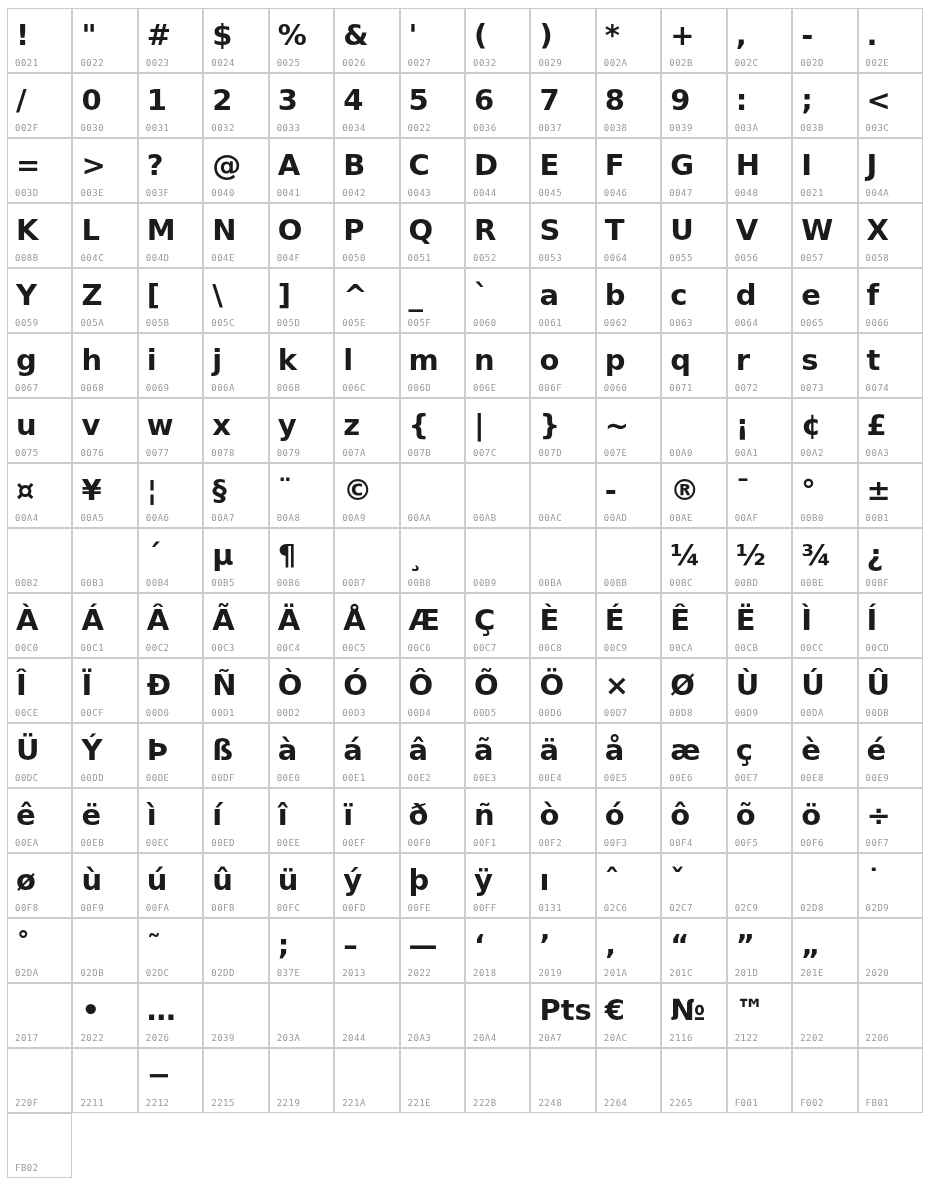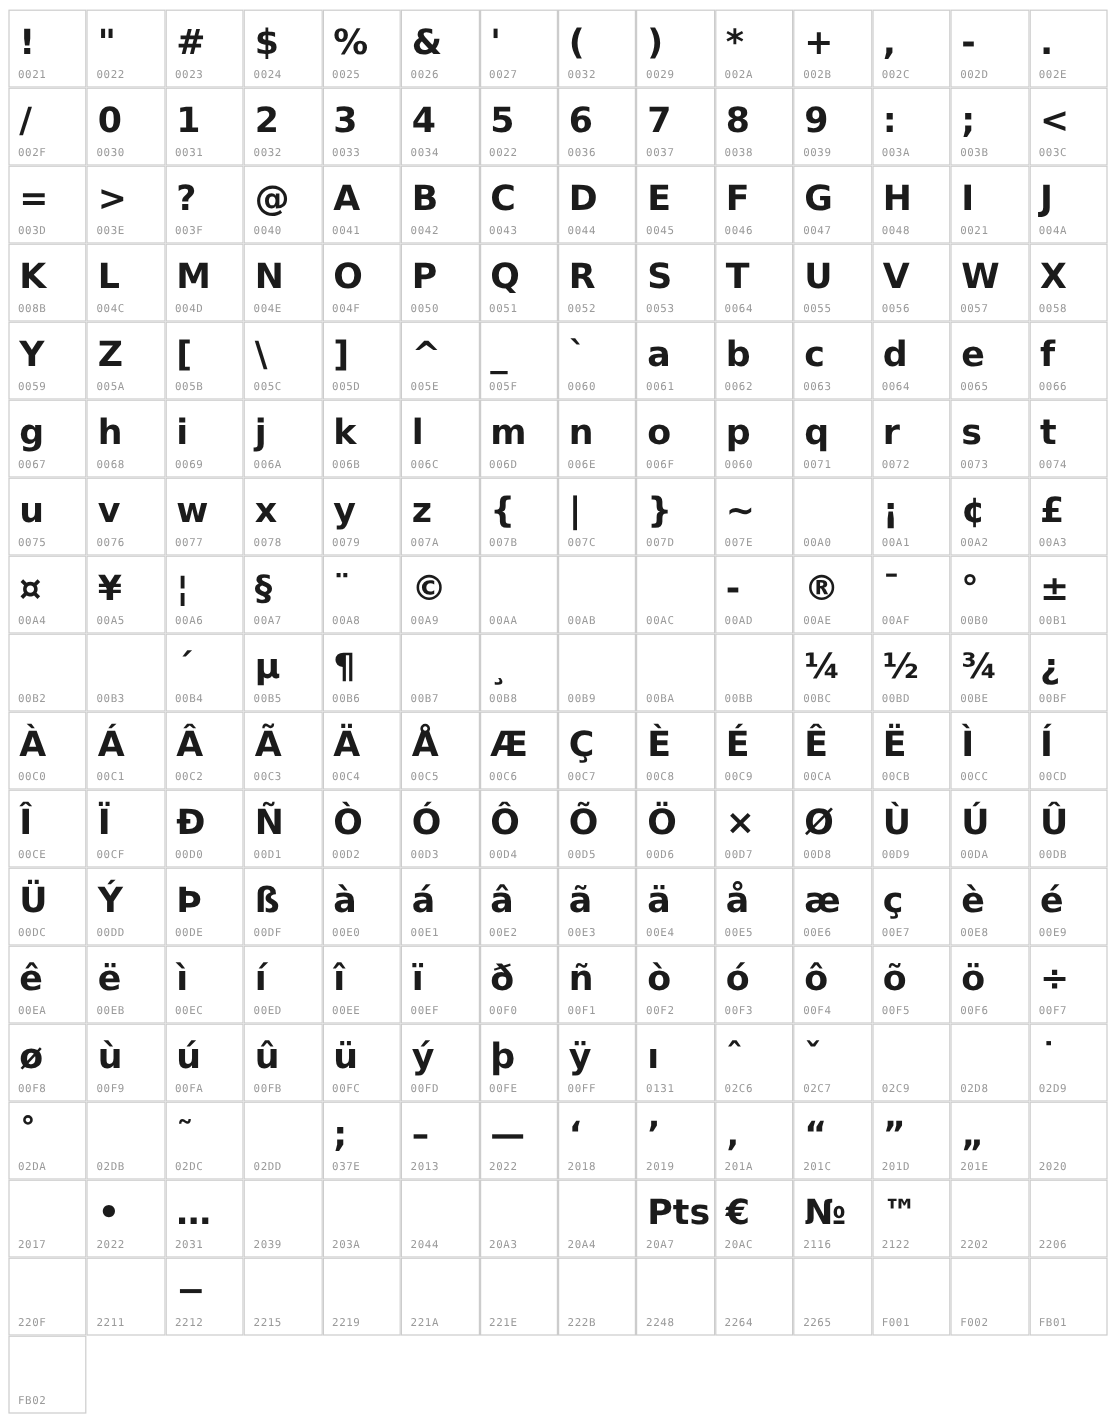--- a/index.html
+++ b/index.html
@@ -895,21 +895,21 @@
       <div class="cell">
         <span class="glyph"></span>
         <span class="cp">2017</span>
       </div>
       <div class="cell">
         <span class="glyph">•</span>
         <span class="cp">2022</span>
       </div>
       <div class="cell">
         <span class="glyph">…</span>
-        <span class="cp">2031</span>
+        <span class="cp">2026</span>
       </div>
       <div class="cell">
         <span class="glyph"></span>
         <span class="cp">2039</span>
       </div>
       <div class="cell">
         <span class="glyph"></span>
         <span class="cp">203A</span>
       </div>
       <div class="cell">

